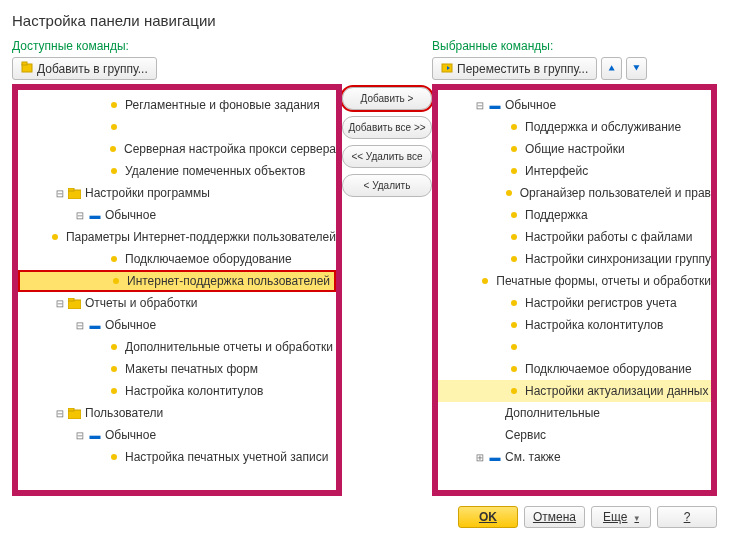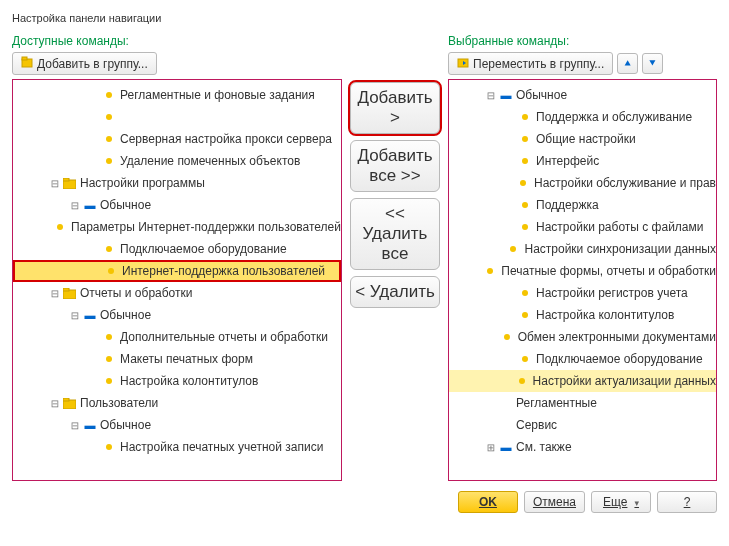--- a/index.html
+++ b/index.html
@@ -6,59 +6,57 @@
     font-family: Arial, sans-serif;
     font-size: 12px;
     margin: 0;
     padding: 12px;
     background: #fff;
     color: #333;
     width: 729px;
     box-sizing: border-box;
   }
   h1 {
-    font-size: 11px;
+    font-size: 15px;
     font-weight: normal;
     margin: 0 0 10px 0;
     color: #333;
   }
   .cols {
     display: flex;
-    gap: 8px;
   }
   .col-left { width: 330px; }
   .col-mid { width: 90px; padding-top: 48px; }
   .col-right { flex: 1; min-width: 260px; }
   .section-label {
     color: #009646;
     font-size: 12px;
     margin-bottom: 4px;
   }
   .toolbar {
     display: flex;
     gap: 4px;
     margin-bottom: 4px;
-    align-items: center;
   }
   .btn {
     border: 1px solid #b9b9b9;
     background: linear-gradient(#fdfdfd,#ebebeb);
     border-radius: 3px;
     padding: 3px 8px;
     font-size: 12px;
     cursor: pointer;
     display: inline-flex;
     align-items: center;
     gap: 4px;
     color: #333;
   }
   .btn.icon-only { padding: 3px 5px; }
   .btn.yellow { background: linear-gradient(#ffe26b,#fdc70a); border-color:#d2a300; font-weight:bold; color:#333;}
   .pane {
-    border: 1px solid #be185d;
+    border: 6px solid #be185d;
     height: 400px;
     overflow: auto;
     background: #fff;
     position: relative;
   }
   .tree { padding: 4px 0; }
   .tree-row {
     display: flex;
     align-items: center;
     height: 22px;
@@ -77,24 +75,24 @@
   .ico { width:14px; display:inline-flex; justify-content:center; }
   .ico-folder svg { width:13px; height:11px; }
   .ico-group { color:#0066cc; font-weight:bold; font-size:11px; letter-spacing:-2px;}
   .ico-bullet { width:6px;height:6px;background:#f5c400;border-radius:50%; display:inline-block; margin:0 4px;}
   .row-sel-red { border:2px solid #d40000; background:#ffe26b; height:22px; box-sizing:border-box;}
   .row-hl { background:#fff3b0; }
   .mid-btn {
     display:block; width:100%;
     border:1px solid #b9b9b9;
     background:linear-gradient(#fdfdfd,#ebebeb);
-    border-radius:6px;
+    border-radius:11px;
     padding:5px 0;
     margin-bottom:6px;
-    font-size:17px;
+    font-size:10px;
     cursor:pointer;
     color:#333;
   }
   .mid-btn.hl { outline:2px solid #d40000; outline-offset:0; }
   .footer {
     display:flex;
     justify-content:flex-end;
     gap:6px;
     margin-top:10px;
   }
@@ -324,21 +322,21 @@
               <span class="ico-bullet"></span>
             </span>
             <span class="label">Интерфейс</span>
           </div>
           <div class="tree-row">
             <span class="ind" style="width:50px"></span>
             <span class="toggle blank">·</span>
             <span class="ico">
               <span class="ico-bullet"></span>
             </span>
-            <span class="label">Настройки обслуживание и прав</span>
+            <span class="label">Органайзер пользователей и прав</span>
           </div>
           <div class="tree-row">
             <span class="ind" style="width:50px"></span>
             <span class="toggle blank">·</span>
             <span class="ico">
               <span class="ico-bullet"></span>
             </span>
             <span class="label">Поддержка</span>
           </div>
           <div class="tree-row">
@@ -348,21 +346,21 @@
               <span class="ico-bullet"></span>
             </span>
             <span class="label">Настройки работы с файлами</span>
           </div>
           <div class="tree-row">
             <span class="ind" style="width:50px"></span>
             <span class="toggle blank">·</span>
             <span class="ico">
               <span class="ico-bullet"></span>
             </span>
-            <span class="label">Настройки синхронизации данных</span>
+            <span class="label">Настройки синхронизации группу</span>
           </div>
           <div class="tree-row">
             <span class="ind" style="width:50px"></span>
             <span class="toggle blank">·</span>
             <span class="ico">
               <span class="ico-bullet"></span>
             </span>
             <span class="label">Печатные формы, отчеты и обработки</span>
           </div>
           <div class="tree-row">
@@ -380,21 +378,20 @@
               <span class="ico-bullet"></span>
             </span>
             <span class="label">Настройка колонтитулов</span>
           </div>
           <div class="tree-row">
             <span class="ind" style="width:50px"></span>
             <span class="toggle blank">·</span>
             <span class="ico">
               <span class="ico-bullet"></span>
             </span>
-            <span class="label">Обмен электронными документами</span>
           </div>
           <div class="tree-row">
             <span class="ind" style="width:50px"></span>
             <span class="toggle blank">·</span>
             <span class="ico">
               <span class="ico-bullet"></span>
             </span>
             <span class="label">Подключаемое оборудование</span>
           </div>
           <div class="tree-row row-hl">
@@ -402,21 +399,21 @@
             <span class="toggle blank">·</span>
             <span class="ico">
               <span class="ico-bullet"></span>
             </span>
             <span class="label">Настройки актуализации данных</span>
           </div>
           <div class="tree-row">
             <span class="ind" style="width:30px"></span>
             <span class="toggle blank">·</span>
             <span class="ico"></span>
-            <span class="label">Регламентные</span>
+            <span class="label">Дополнительные</span>
           </div>
           <div class="tree-row">
             <span class="ind" style="width:30px"></span>
             <span class="toggle blank">·</span>
             <span class="ico"></span>
             <span class="label">Сервис</span>
           </div>
           <div class="tree-row">
             <span class="ind" style="width:30px"></span>
             <span class="toggle">⊞</span>

